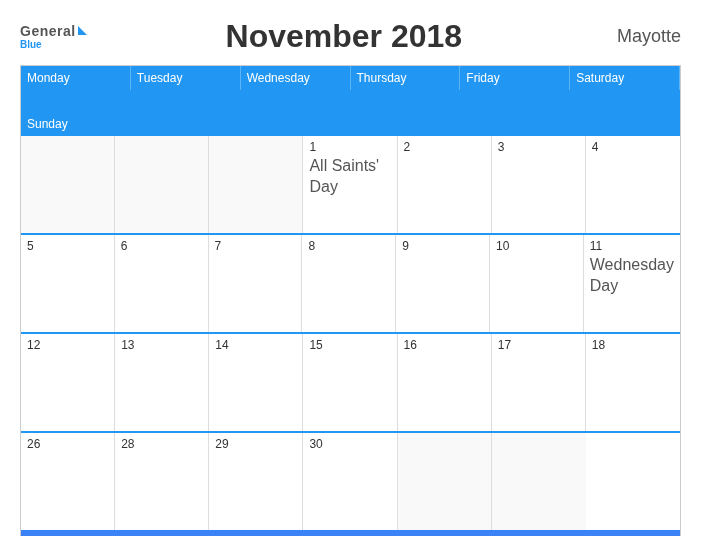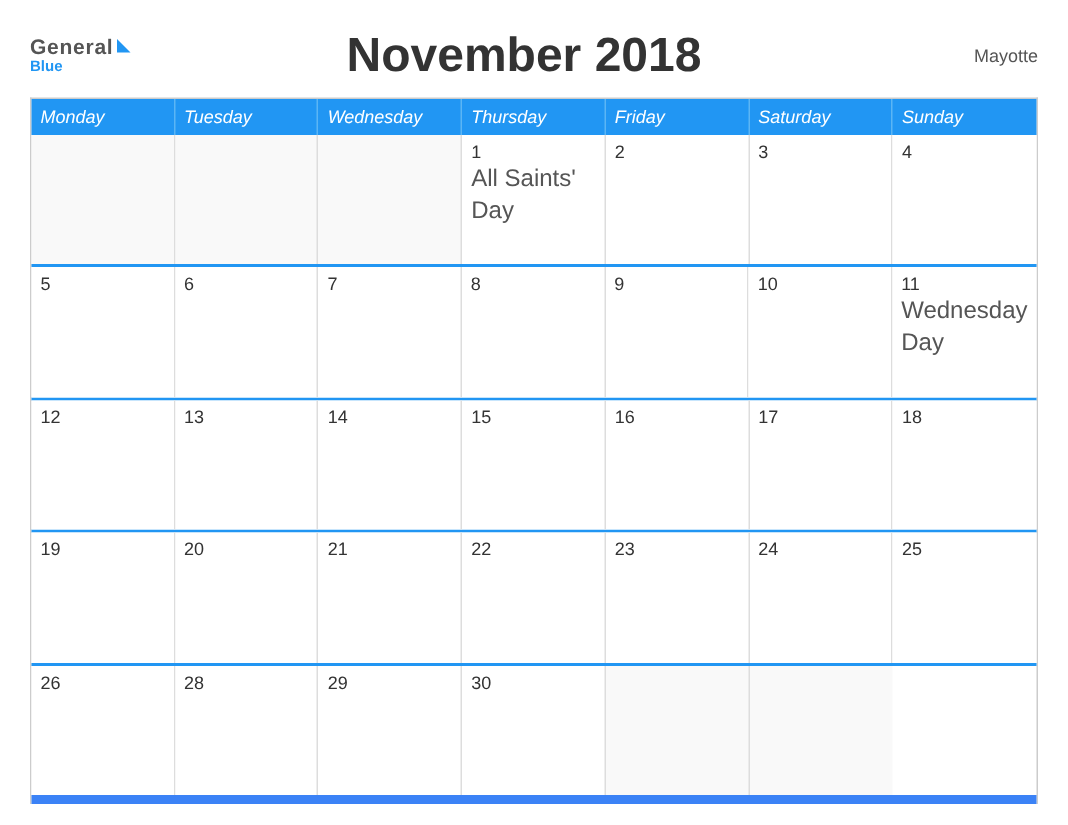--- a/index.html
+++ b/index.html
@@ -6,21 +6,21 @@
     body {
       width: 712px;
       height: 550px;
       background: #fff;
       font-family: Arial, sans-serif;
       overflow: hidden;
     }
     .page {
       width: 712px;
       height: 550px;
-      padding: 18px 20px 14px 20px;
+      padding: 18px 31px 14px 20px;
       display: flex;
       flex-direction: column;
     }
     
     .header {
       display: flex;
       align-items: center;
       justify-content: space-between;
       margin-bottom: 10px;
     }
@@ -55,48 +55,48 @@
       margin-top: -2px;
     }
     .title {
       font-size: 32px;
       font-weight: bold;
       color: #333;
       text-align: center;
       flex: 1;
     }
     .region {
-      font-size: 12px;
+      font-size: 18px;
       color: #555;
       text-align: right;
       min-width: 80px;
     }
     
     .calendar {
       flex: 1;
       display: flex;
       flex-direction: column;
       border: 1px solid #ccc;
       border-bottom: none;
     }
     .day-headers {
       display: grid;
-      grid-template-columns: repeat(7, 1fr);
+      grid-template-columns: repeat(6, 1fr);
       background: #2196F3;
-      font-style: italic;
     }
     .day-header {
       color: #fff;
       font-size: 12px;
       padding: 5px 6px;
       border-right: 1px solid #5bb5f5;
       font-weight: normal;
     }
     .day-header:last-child {
       border-right: none;
+      margin-top: 22px;
     }
     .weeks {
       display: flex;
       flex-direction: column;
       flex: 1;
     }
     .week-row {
       display: grid;
       grid-template-columns: repeat(7, 1fr);
       flex: 1;
@@ -213,43 +213,20 @@
           </div>
           <div class="day-cell">
             <span class="day-num">17</span>
           </div>
           <div class="day-cell">
             <span class="day-num">18</span>
           </div>
         </div>
         <div class="week-row">
           <div class="day-cell">
-            <span class="day-num">19</span>
-          </div>
-          <div class="day-cell">
-            <span class="day-num">20</span>
-          </div>
-          <div class="day-cell">
-            <span class="day-num">21</span>
-          </div>
-          <div class="day-cell">
-            <span class="day-num">22</span>
-          </div>
-          <div class="day-cell">
-            <span class="day-num">23</span>
-          </div>
-          <div class="day-cell">
-            <span class="day-num">24</span>
-          </div>
-          <div class="day-cell">
-            <span class="day-num">25</span>
-          </div>
-        </div>
-        <div class="week-row">
-          <div class="day-cell">
             <span class="day-num">26</span>
           </div>
           <div class="day-cell">
             <span class="day-num">28</span>
           </div>
           <div class="day-cell">
             <span class="day-num">29</span>
           </div>
           <div class="day-cell">
             <span class="day-num">30</span>

